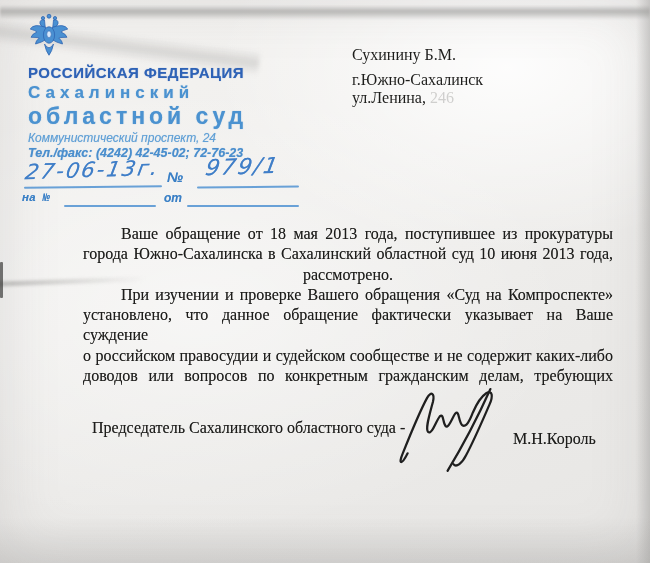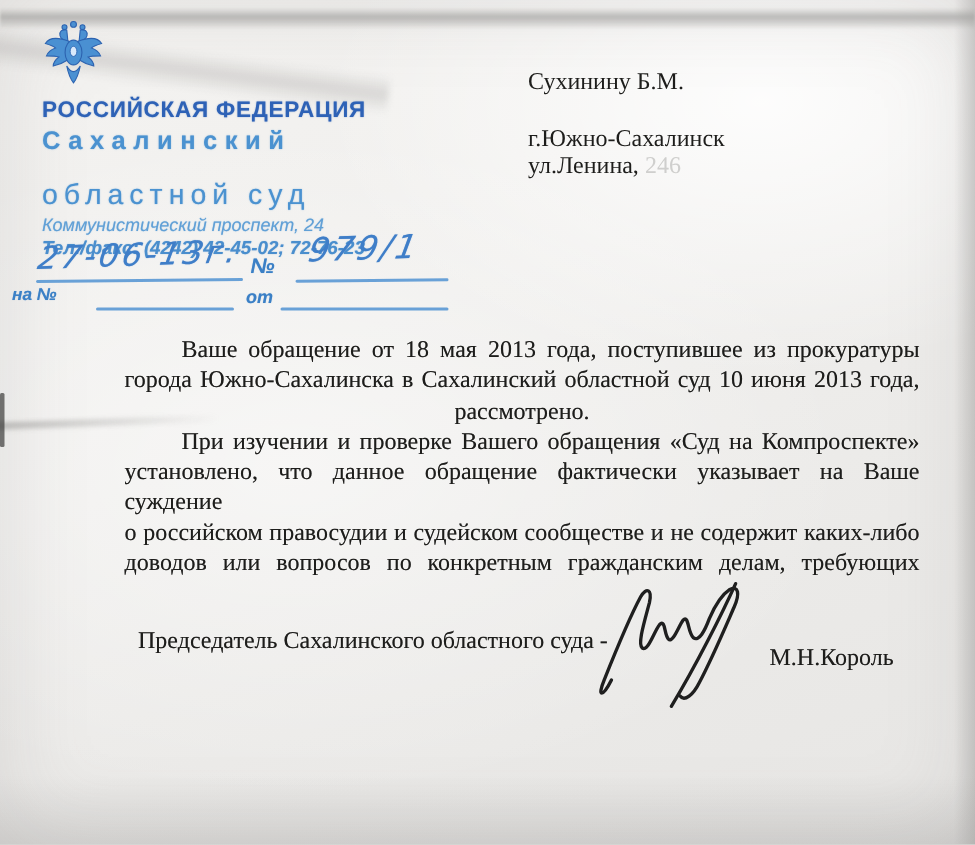--- a/index.html
+++ b/index.html
@@ -28,47 +28,47 @@
     background:linear-gradient(180deg,rgba(150,149,147,0),rgba(150,149,147,.22));}
 
   
   .letterhead{position:absolute;left:28px;top:12px;width:274px;
     font-family:"Liberation Sans", sans-serif;}
   .emblem{display:inline-block;margin-bottom:2px;}
   .lh-country{font-weight:bold;font-size:15px;letter-spacing:.5px;color:#2e62b6;
     text-shadow:0 0 1px rgba(46,98,182,.55);white-space:nowrap;}
   .lh-org1{font-weight:bold;font-size:17px;letter-spacing:5px;color:#4b92d0;
     text-shadow:0 0 1px rgba(75,146,208,.6);margin-top:2px;}
-  .lh-org2{font-weight:normal;font-size:19px;letter-spacing:4px;color:#4b92d0;
-    text-shadow:0 0 1px rgba(75,146,208,.6);margin-top:16px;}
+  .lh-org2{font-weight:bold;font-size:23px;letter-spacing:4px;color:#4b92d0;
+    text-shadow:0 0 1px rgba(75,146,208,.6);margin-top:0;}
   .lh-addr{font-style:italic;font-size:12px;color:#61a0d6;margin-top:1px;
     text-shadow:0 0 .8px rgba(97,160,214,.6);}
   .lh-phone{font-style:italic;font-weight:bold;font-size:12.5px;color:#4a8ecd;margin-top:1px;
     text-shadow:0 0 .8px rgba(74,142,205,.6);}
 
   
   .hand{font-family:"DejaVu Sans", sans-serif;font-style:italic;color:#3f7ec8;
     transform:skewX(-12deg) rotate(-2deg);display:inline-block;letter-spacing:2px;
     text-shadow:0 0 .6px rgba(63,126,200,.6);}
   .ref-date{position:absolute;left:26px;top:158px;font-size:21px;}
   .ref-num{position:absolute;left:206px;top:154px;font-size:22px;}
   .blue-rule{position:absolute;height:2px;background:#5a98d4;opacity:.9;border-radius:1px;}
   .r1{left:24px;top:186px;width:138px;transform:rotate(-.6deg);}
   .r2{left:197px;top:186px;width:102px;transform:rotate(-.6deg);}
   .r3{left:64px;top:205px;width:92px;}
   .r4{left:187px;top:205px;width:112px;}
   .form-label{position:absolute;font-family:"Liberation Sans", sans-serif;font-weight:bold;
     font-style:italic;color:#3b80c6;text-shadow:0 0 .6px rgba(59,128,198,.55);}
   .lbl-no{left:167px;top:169px;font-size:14px;}
-  .lbl-na{left:8px;top:191px;font-size:11.5px;}
+  .lbl-na{left:22px;top:191px;font-size:11.5px;font-family:Liberation Mono, monospace;}
   .lbl-ot{left:164px;top:191px;font-size:12px;}
 
   
   .addressee{position:absolute;left:352px;top:46px;font-size:16px;line-height:18px;}
-  .addr-name{margin-bottom:20px;}
+  .addr-name{margin-bottom:7px;}
   .addr-street .redacted{color:rgba(140,140,138,.38);}
 
   
   .body-text{position:absolute;left:83px;top:224px;width:530px;font-size:16px;
     line-height:20.3px;text-shadow:0 0 .4px rgba(0,0,0,.45);}
   .jl{text-align:justify;text-align-last:justify;}
   .ll{text-align:center;}
   .ind{text-indent:38px;}
 
   

